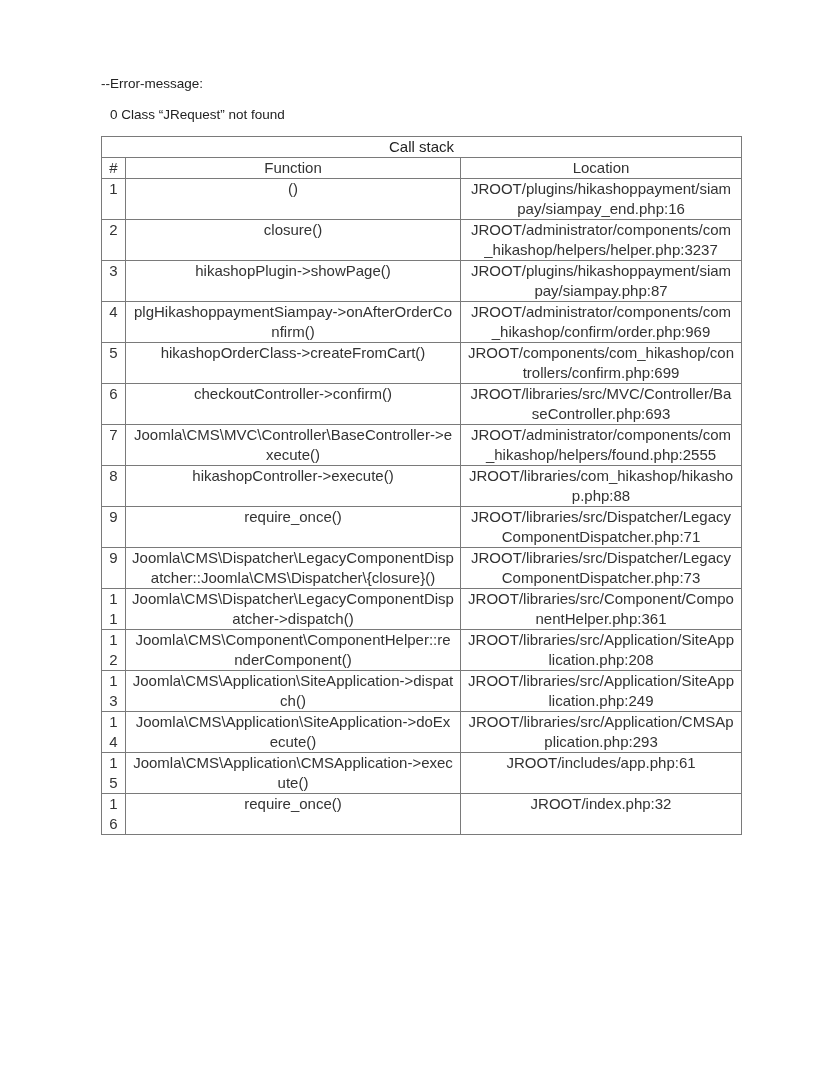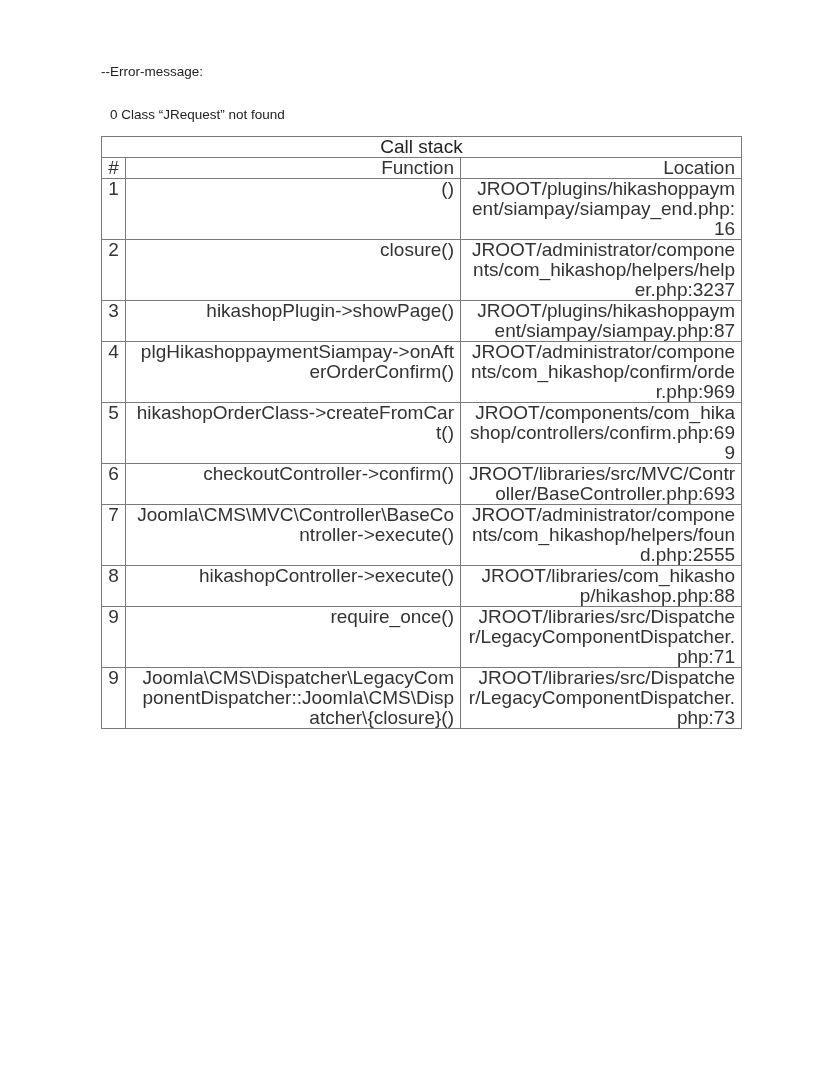--- a/index.html
+++ b/index.html
@@ -1,24 +1,24 @@
 <!DOCTYPE html>
 <html><head>
 <meta charset="utf-8">
 <style>
   html, body { margin: 0; padding: 0; background: #ffffff; }
   body { width: 834px; height: 1080px; position: relative; overflow: hidden;
          font-family: "Liberation Sans", sans-serif; color: #2b2b2b; }
   .label { position: absolute; left: 101px; font-size: 13.5px; color: #222; }
-  #err-label { top: 64px; }
+  #err-label { top: 76px; }
   #err-msg { top: 107px; left: 110px; }
   table.cs { position: absolute; left: 101px; top: 136px; width: 640px;
-             border-collapse: collapse; table-layout: fixed; font-size: 19px; }
+             border-collapse: collapse; table-layout: fixed; font-size: 15px; }
   table.cs td, table.cs th { border: 1px solid #7a7a7a; padding: 0 6px; vertical-align: top;
-             font-weight: normal; text-align: right; line-height: 20px; color: #333;
+             font-weight: normal; text-align: center; line-height: 20px; color: #333;
              word-break: break-all; overflow-wrap: anywhere; }
   table.cs th.title { text-align: center; height: 19px; color: #222; }
   table.cs tr.hdr td { height: 19px; color: #333; }
   table.cs tr.row td { height: 39px; }
   table.cs td.num { padding: 0 4px; width: 15px; text-align: center; word-break: break-all; }
   col.c1 { width: 24px; } col.c2 { width: 335px; } col.c3 { width: 281px; }
 </style>
 </head>
 <body>
 
@@ -85,14 +85,44 @@
       <tr class="row">
         <td class="num">9</td>
         <td>require_once()</td>
         <td>JROOT/libraries/src/Dispatcher/LegacyComponentDispatcher.php:71</td>
       </tr>
       <tr class="row">
         <td class="num">9</td>
         <td>Joomla\CMS\Dispatcher\LegacyComponentDispatcher::Joomla\CMS\Dispatcher\{closure}()</td>
         <td>JROOT/libraries/src/Dispatcher/LegacyComponentDispatcher.php:73</td>
       </tr>
+      <tr class="row">
+        <td class="num">11</td>
+        <td>Joomla\CMS\Dispatcher\LegacyComponentDispatcher-&gt;dispatch()</td>
+        <td>JROOT/libraries/src/Component/ComponentHelper.php:361</td>
+      </tr>
+      <tr class="row">
+        <td class="num">12</td>
+        <td>Joomla\CMS\Component\ComponentHelper::renderComponent()</td>
+        <td>JROOT/libraries/src/Application/SiteApplication.php:208</td>
+      </tr>
+      <tr class="row">
+        <td class="num">13</td>
+        <td>Joomla\CMS\Application\SiteApplication-&gt;dispatch()</td>
+        <td>JROOT/libraries/src/Application/SiteApplication.php:249</td>
+      </tr>
+      <tr class="row">
+        <td class="num">14</td>
+        <td>Joomla\CMS\Application\SiteApplication-&gt;doExecute()</td>
+        <td>JROOT/libraries/src/Application/CMSApplication.php:293</td>
+      </tr>
+      <tr class="row">
+        <td class="num">15</td>
+        <td>Joomla\CMS\Application\CMSApplication-&gt;execute()</td>
+        <td>JROOT/includes/app.php:61</td>
+      </tr>
+      <tr class="row">
+        <td class="num">16</td>
+        <td>require_once()</td>
+        <td>JROOT/index.php:32</td>
+      </tr>
     </tbody>
 </table>
 
 </body></html>

